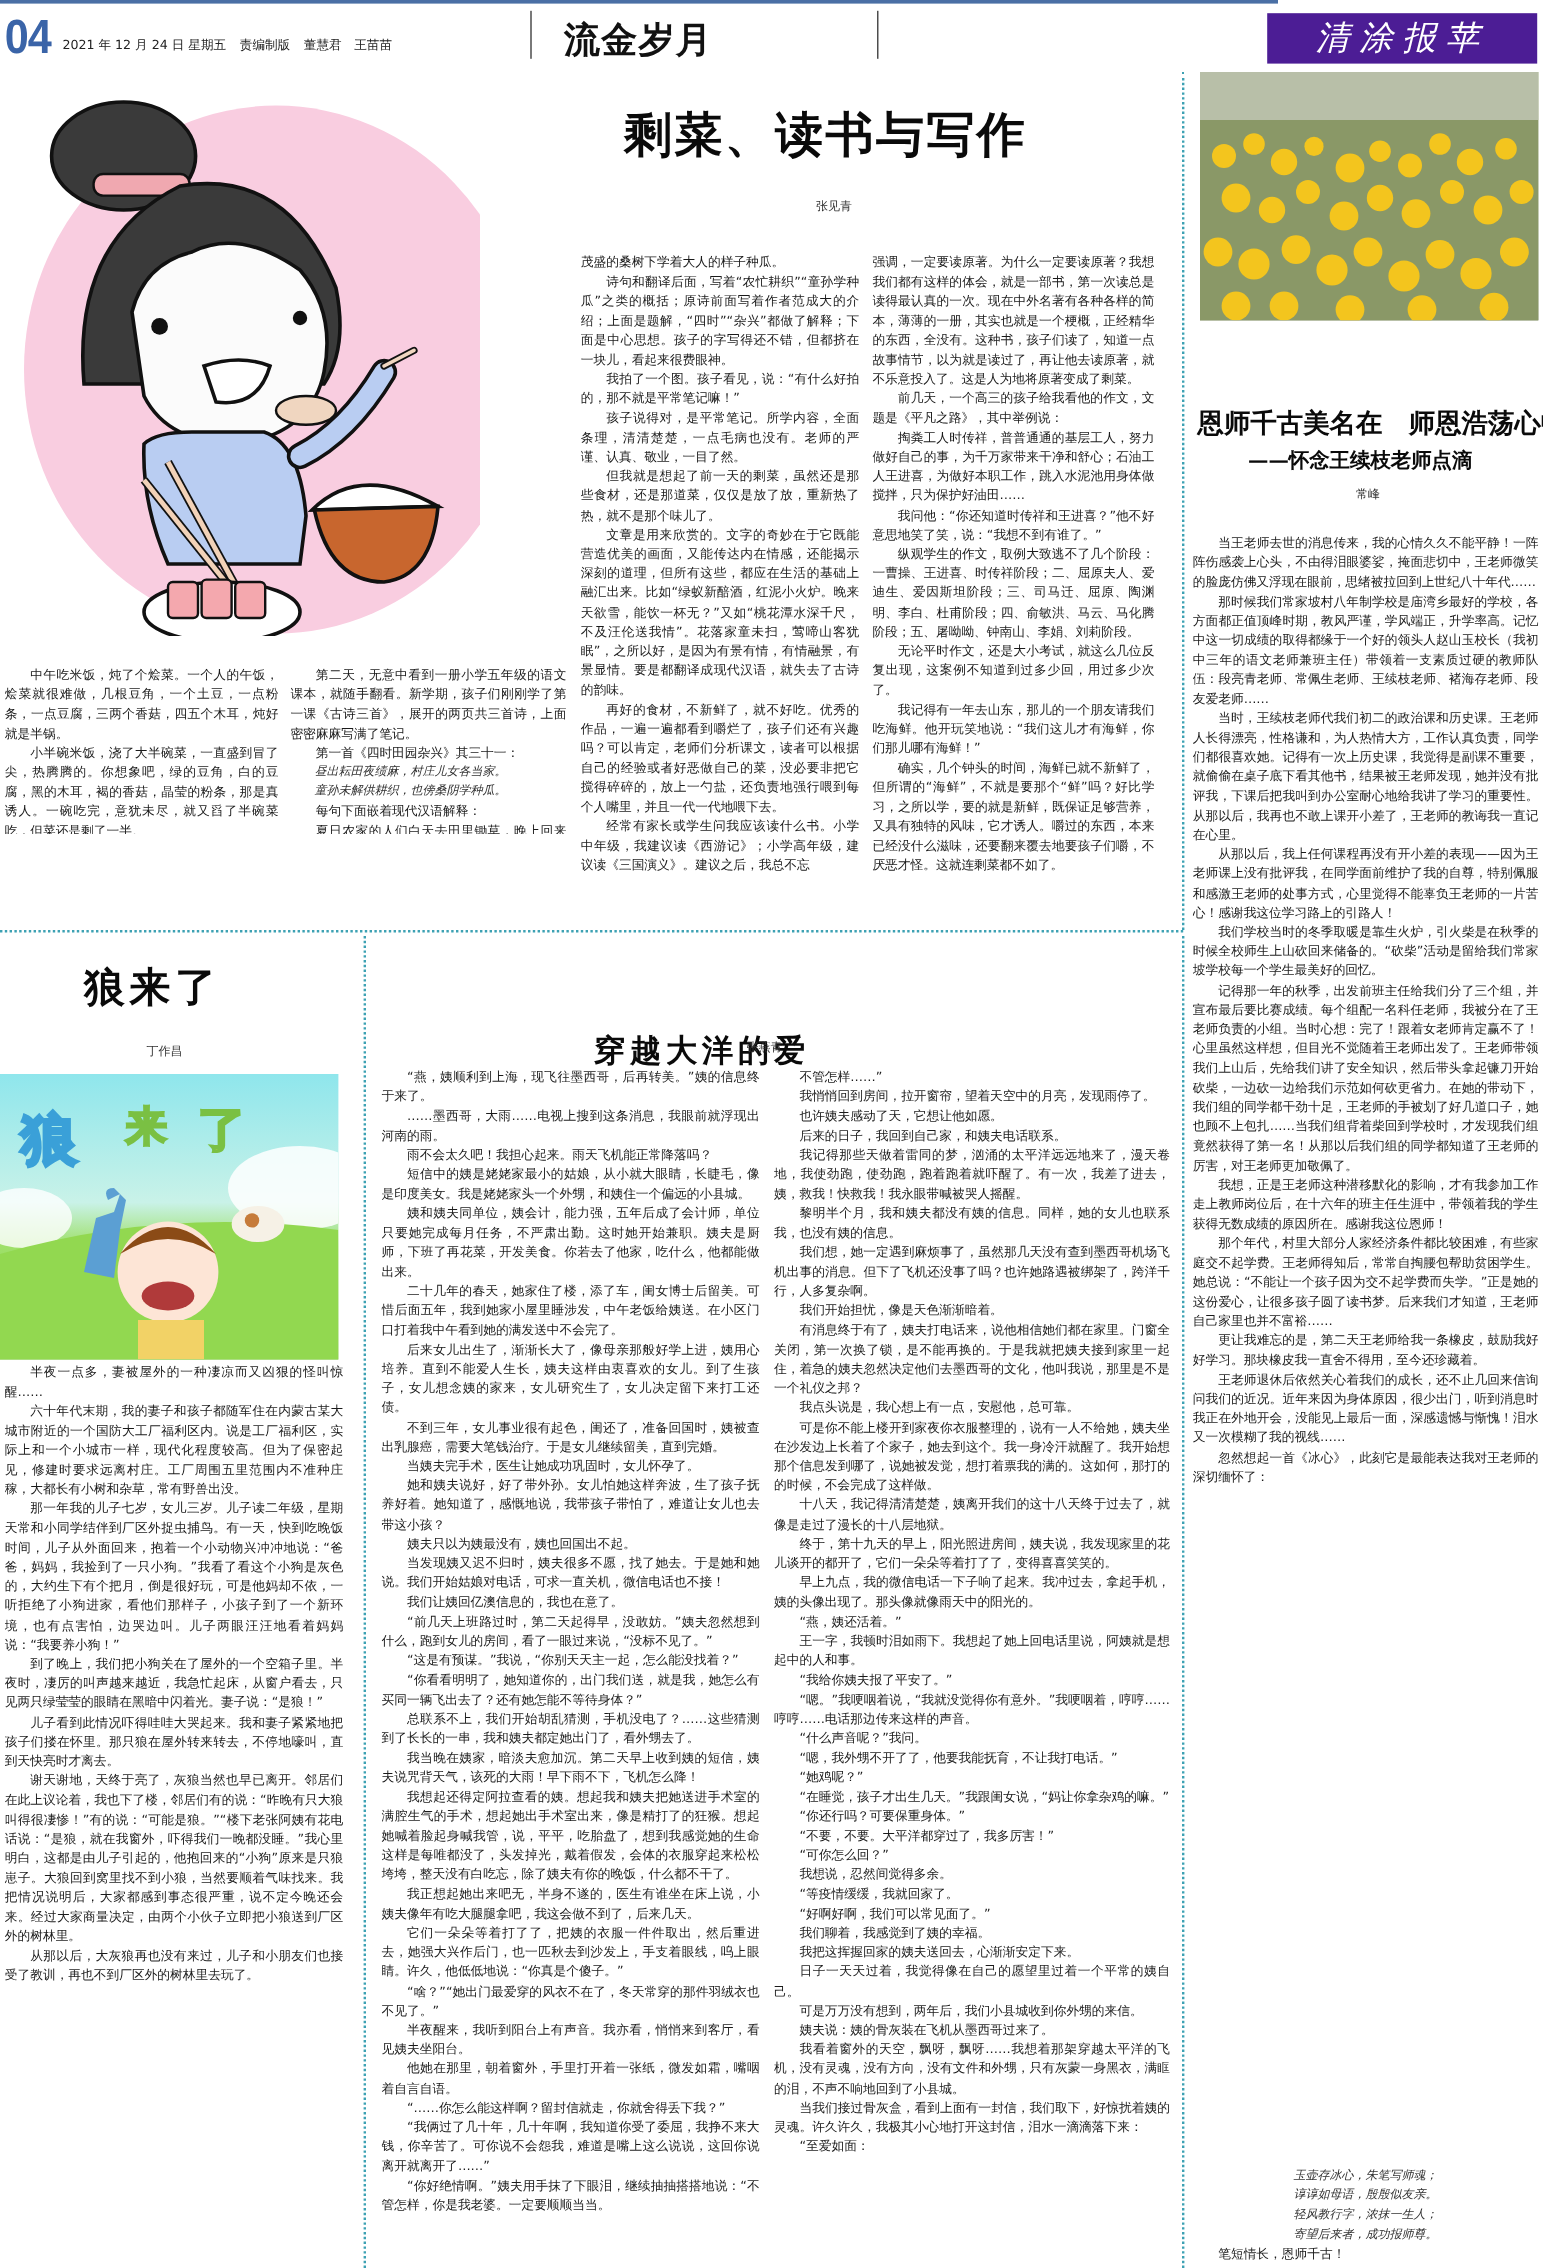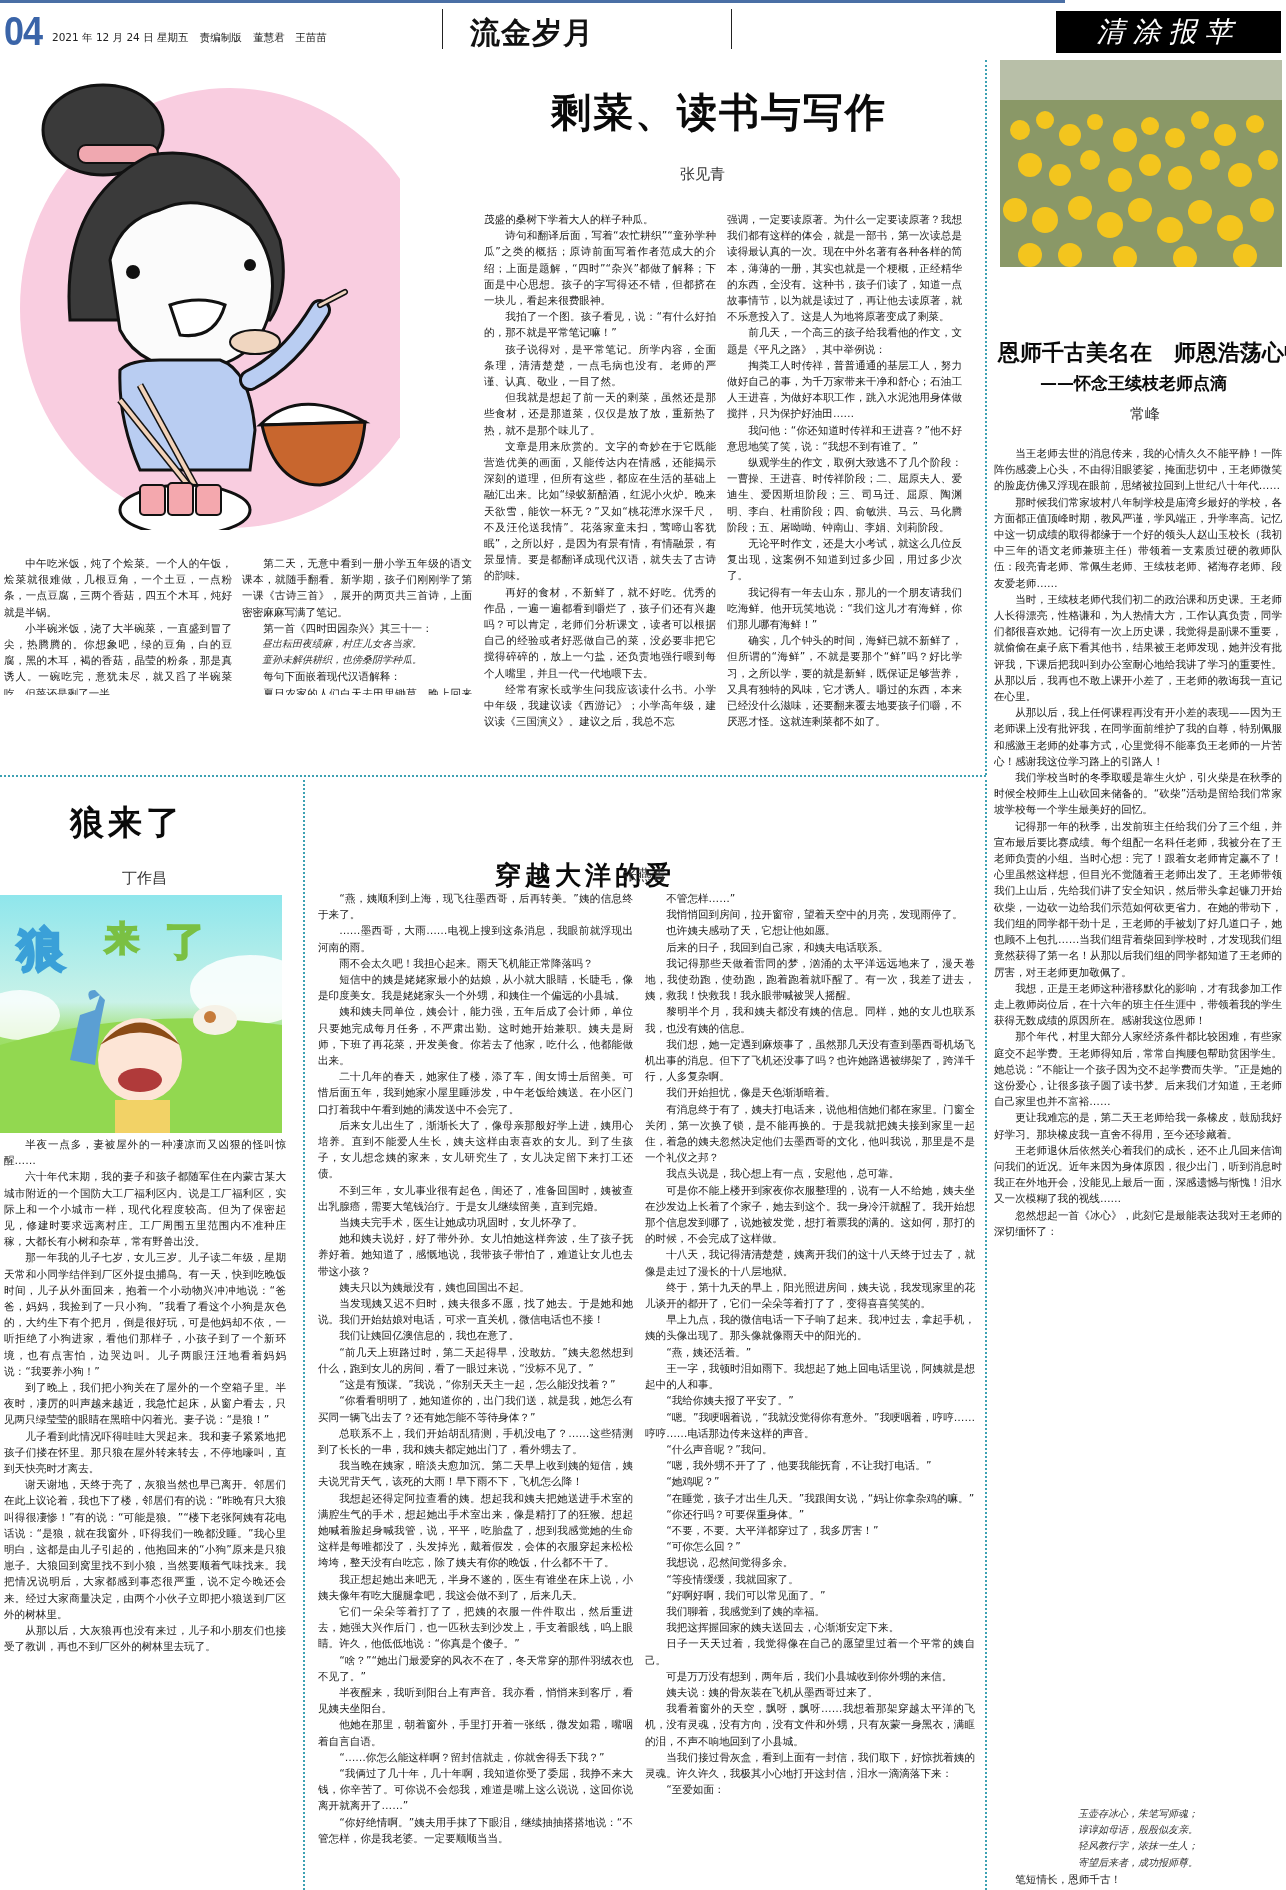--- a/index.html
+++ b/index.html
@@ -7,31 +7,31 @@
   body { font-family: "DejaVu Sans", sans-serif; color: #111; position: relative; }
 
   
   .masthead { position: absolute; left: 0; top: 0; width: 1065px; height: 52px; border-top: 3px solid #4a6fa5; }
   .page-num { position: absolute; left: 4px; top: 6px; font-family: "Liberation Sans", sans-serif; font-weight: bold; font-size: 40px; color: #3a64a8; letter-spacing: -1px; transform: scaleX(0.9); transform-origin: left; }
   .date-line { position: absolute; left: 52px; top: 28px; font-size: 10.5px; color: #222; white-space: nowrap; }
   .date-line span { margin-right: 8px; }
   .sep1 { position: absolute; left: 442px; top: 6px; width: 1px; height: 40px; background: #222; }
   .sep2 { position: absolute; left: 731px; top: 6px; width: 1px; height: 40px; background: #222; }
   .section-title { position: absolute; left: 470px; top: 10px; font-size: 30px; font-weight: bold; color: #111; letter-spacing: 1px; }
-  .brand { position: absolute; left: 1056px; top: 8px; width: 225px; height: 42px; background: #000000; color: #fff; font-family: "DejaVu Serif", serif; font-style: italic; font-size: 28px; display: flex; align-items: center; justify-content: center; letter-spacing: 8px; }
+  .brand { position: absolute; left: 1056px; top: 8px; width: 225px; height: 42px; background: #4c1d95; color: #fff; font-family: "DejaVu Serif", serif; font-style: italic; font-size: 28px; display: flex; align-items: center; justify-content: center; letter-spacing: 8px; }
 
   
   .col { position: absolute; font-size: 10.6px; line-height: 16.2px; text-align: justify; color: #1a1a1a; overflow: hidden; }
   .col p { text-indent: 2em; }
   .col p.noindent { text-indent: 0; margin-top: 16px; }
   .col p.poem { font-family: "DejaVu Serif", serif; font-style: italic; font-size: 10px; color: #333; }
   .col p.center-poem { text-indent: 0; text-align: center; font-family: "DejaVu Serif", serif; font-style: italic; font-size: 10px; color: #333; }
 
   .headline { position: absolute; font-family: "DejaVu Serif", serif; font-weight: bold; color: #0a0a0a; white-space: nowrap; }
-  .byline { position: absolute; font-size: 15px; color: #333; white-space: nowrap; }
+  .byline { position: absolute; font-size: 10px; color: #333; white-space: nowrap; }
 
   
   .illus-girl { position: absolute; left: 0; top: 60px; width: 400px; height: 470px; overflow: hidden; }
   .pink-circle { position: absolute; left: 20px; top: 28px; width: 420px; height: 440px; border-radius: 50%; background: #f9cde0; }
 
   
   .hborder { position: absolute; height: 0; border-top: 2px dotted #3da1b3; }
   .vborder { position: absolute; width: 0; border-left: 2px dotted #3da1b3; }
 
   
@@ -86,21 +86,21 @@
     <line x1="140" y1="325" x2="200" y2="435" stroke="#111" stroke-width="7"></line>
     <line x1="140" y1="325" x2="200" y2="435" stroke="#f2d2b8" stroke-width="4"></line>
 
     <ellipse cx="185" cy="450" rx="65" ry="25" fill="#fff" stroke="#111" stroke-width="3"></ellipse>
     <rect x="140" y="425" width="25" height="30" rx="4" fill="#f4a8ae" stroke="#111" stroke-width="2"></rect>
     <rect x="168" y="423" width="25" height="32" rx="4" fill="#f4a8ae" stroke="#111" stroke-width="2"></rect>
     <rect x="196" y="425" width="25" height="30" rx="4" fill="#f4a8ae" stroke="#111" stroke-width="2"></rect>
   </svg>
 </div>
 
-<div class="headline" style="left:520px;top:85px;font-size:40px;letter-spacing:2px;margin-left:31px;">剩菜、读书与写作</div>
+<div class="headline" style="left:520px;top:85px;font-size:40px;letter-spacing:2px;">剩菜、读书与写作</div>
 <div class="byline" style="left:680px;top:165px;">张见青</div>
 
 <div class="col" style="left:4px;top:555px;width:228px;height:140px;">
   <p>中午吃米饭，炖了个烩菜。一个人的午饭，烩菜就很难做，几根豆角，一个土豆，一点粉条，一点豆腐，三两个香菇，四五个木耳，炖好就是半锅。</p>
   <p>小半碗米饭，浇了大半碗菜，一直盛到冒了尖，热腾腾的。你想象吧，绿的豆角，白的豆腐，黑的木耳，褐的香菇，晶莹的粉条，那是真诱人。一碗吃完，意犹未尽，就又舀了半碗菜吃，但菜还是剩了一半。</p>
 
 </div>
 
 <div class="col" style="left:242px;top:555px;width:230px;height:140px;">
   <p>第二天，无意中看到一册小学五年级的语文课本，就随手翻看。新学期，孩子们刚刚学了第一课《古诗三首》，展开的两页共三首诗，上面密密麻麻写满了笔记。</p>

